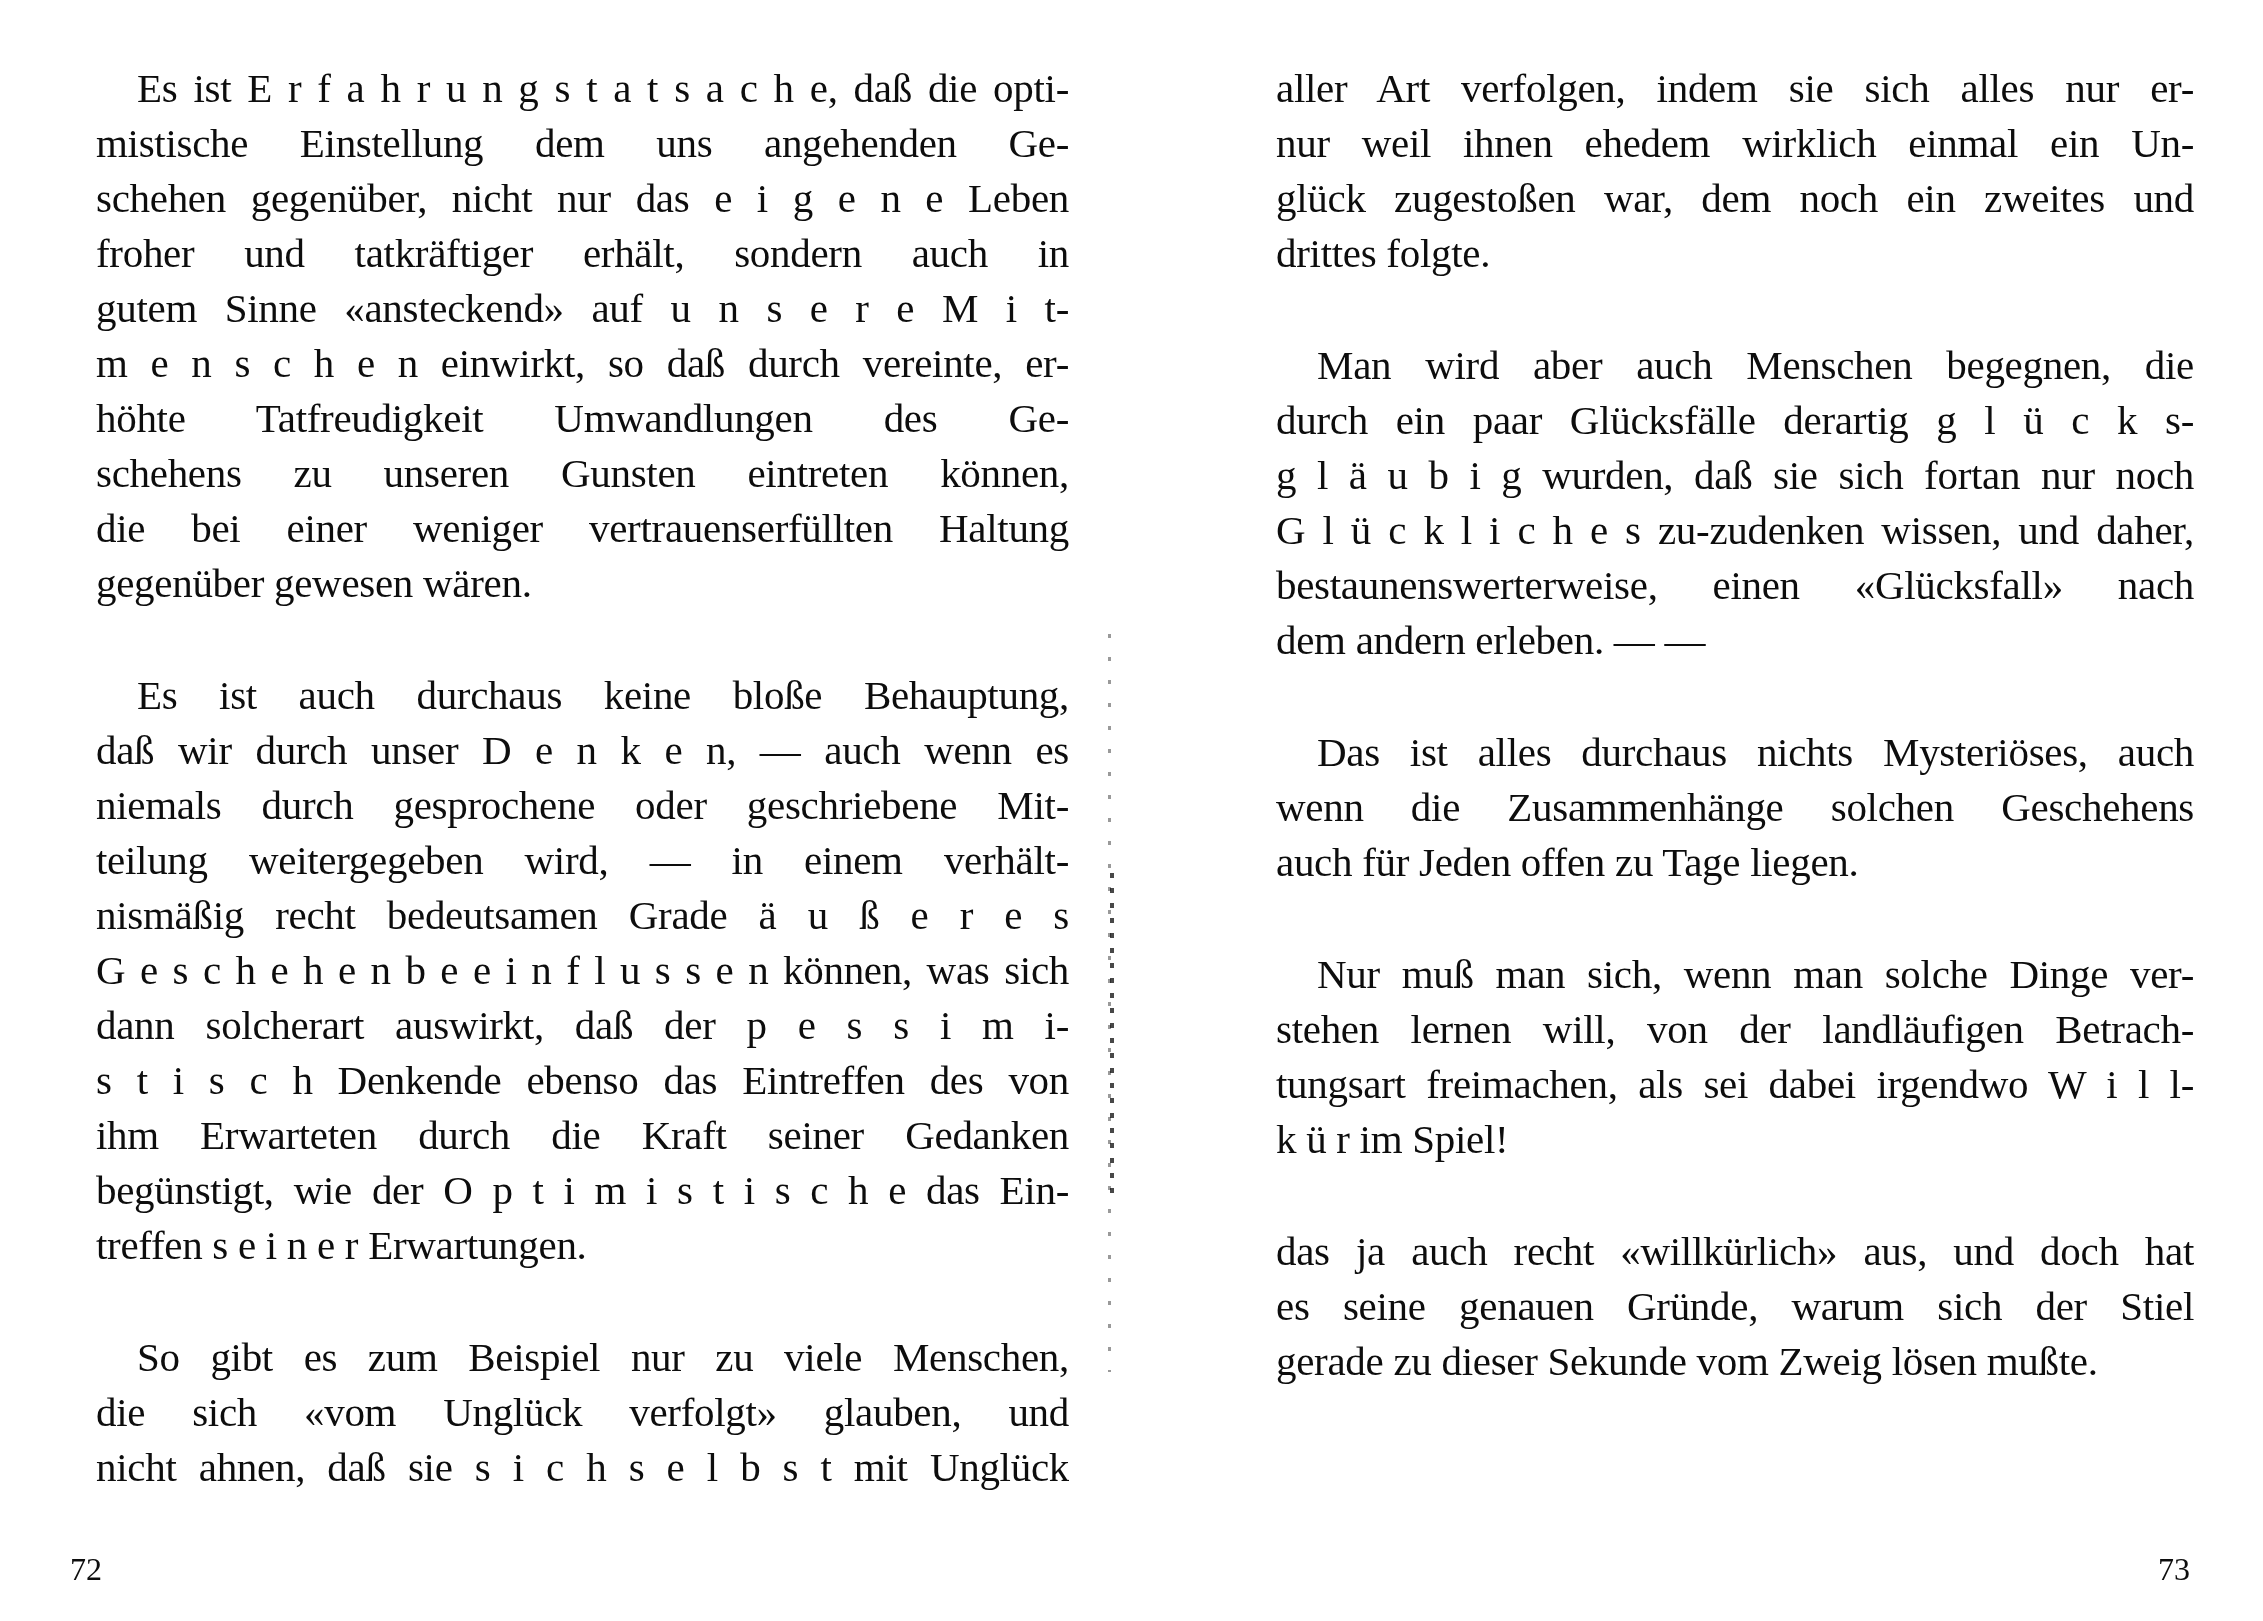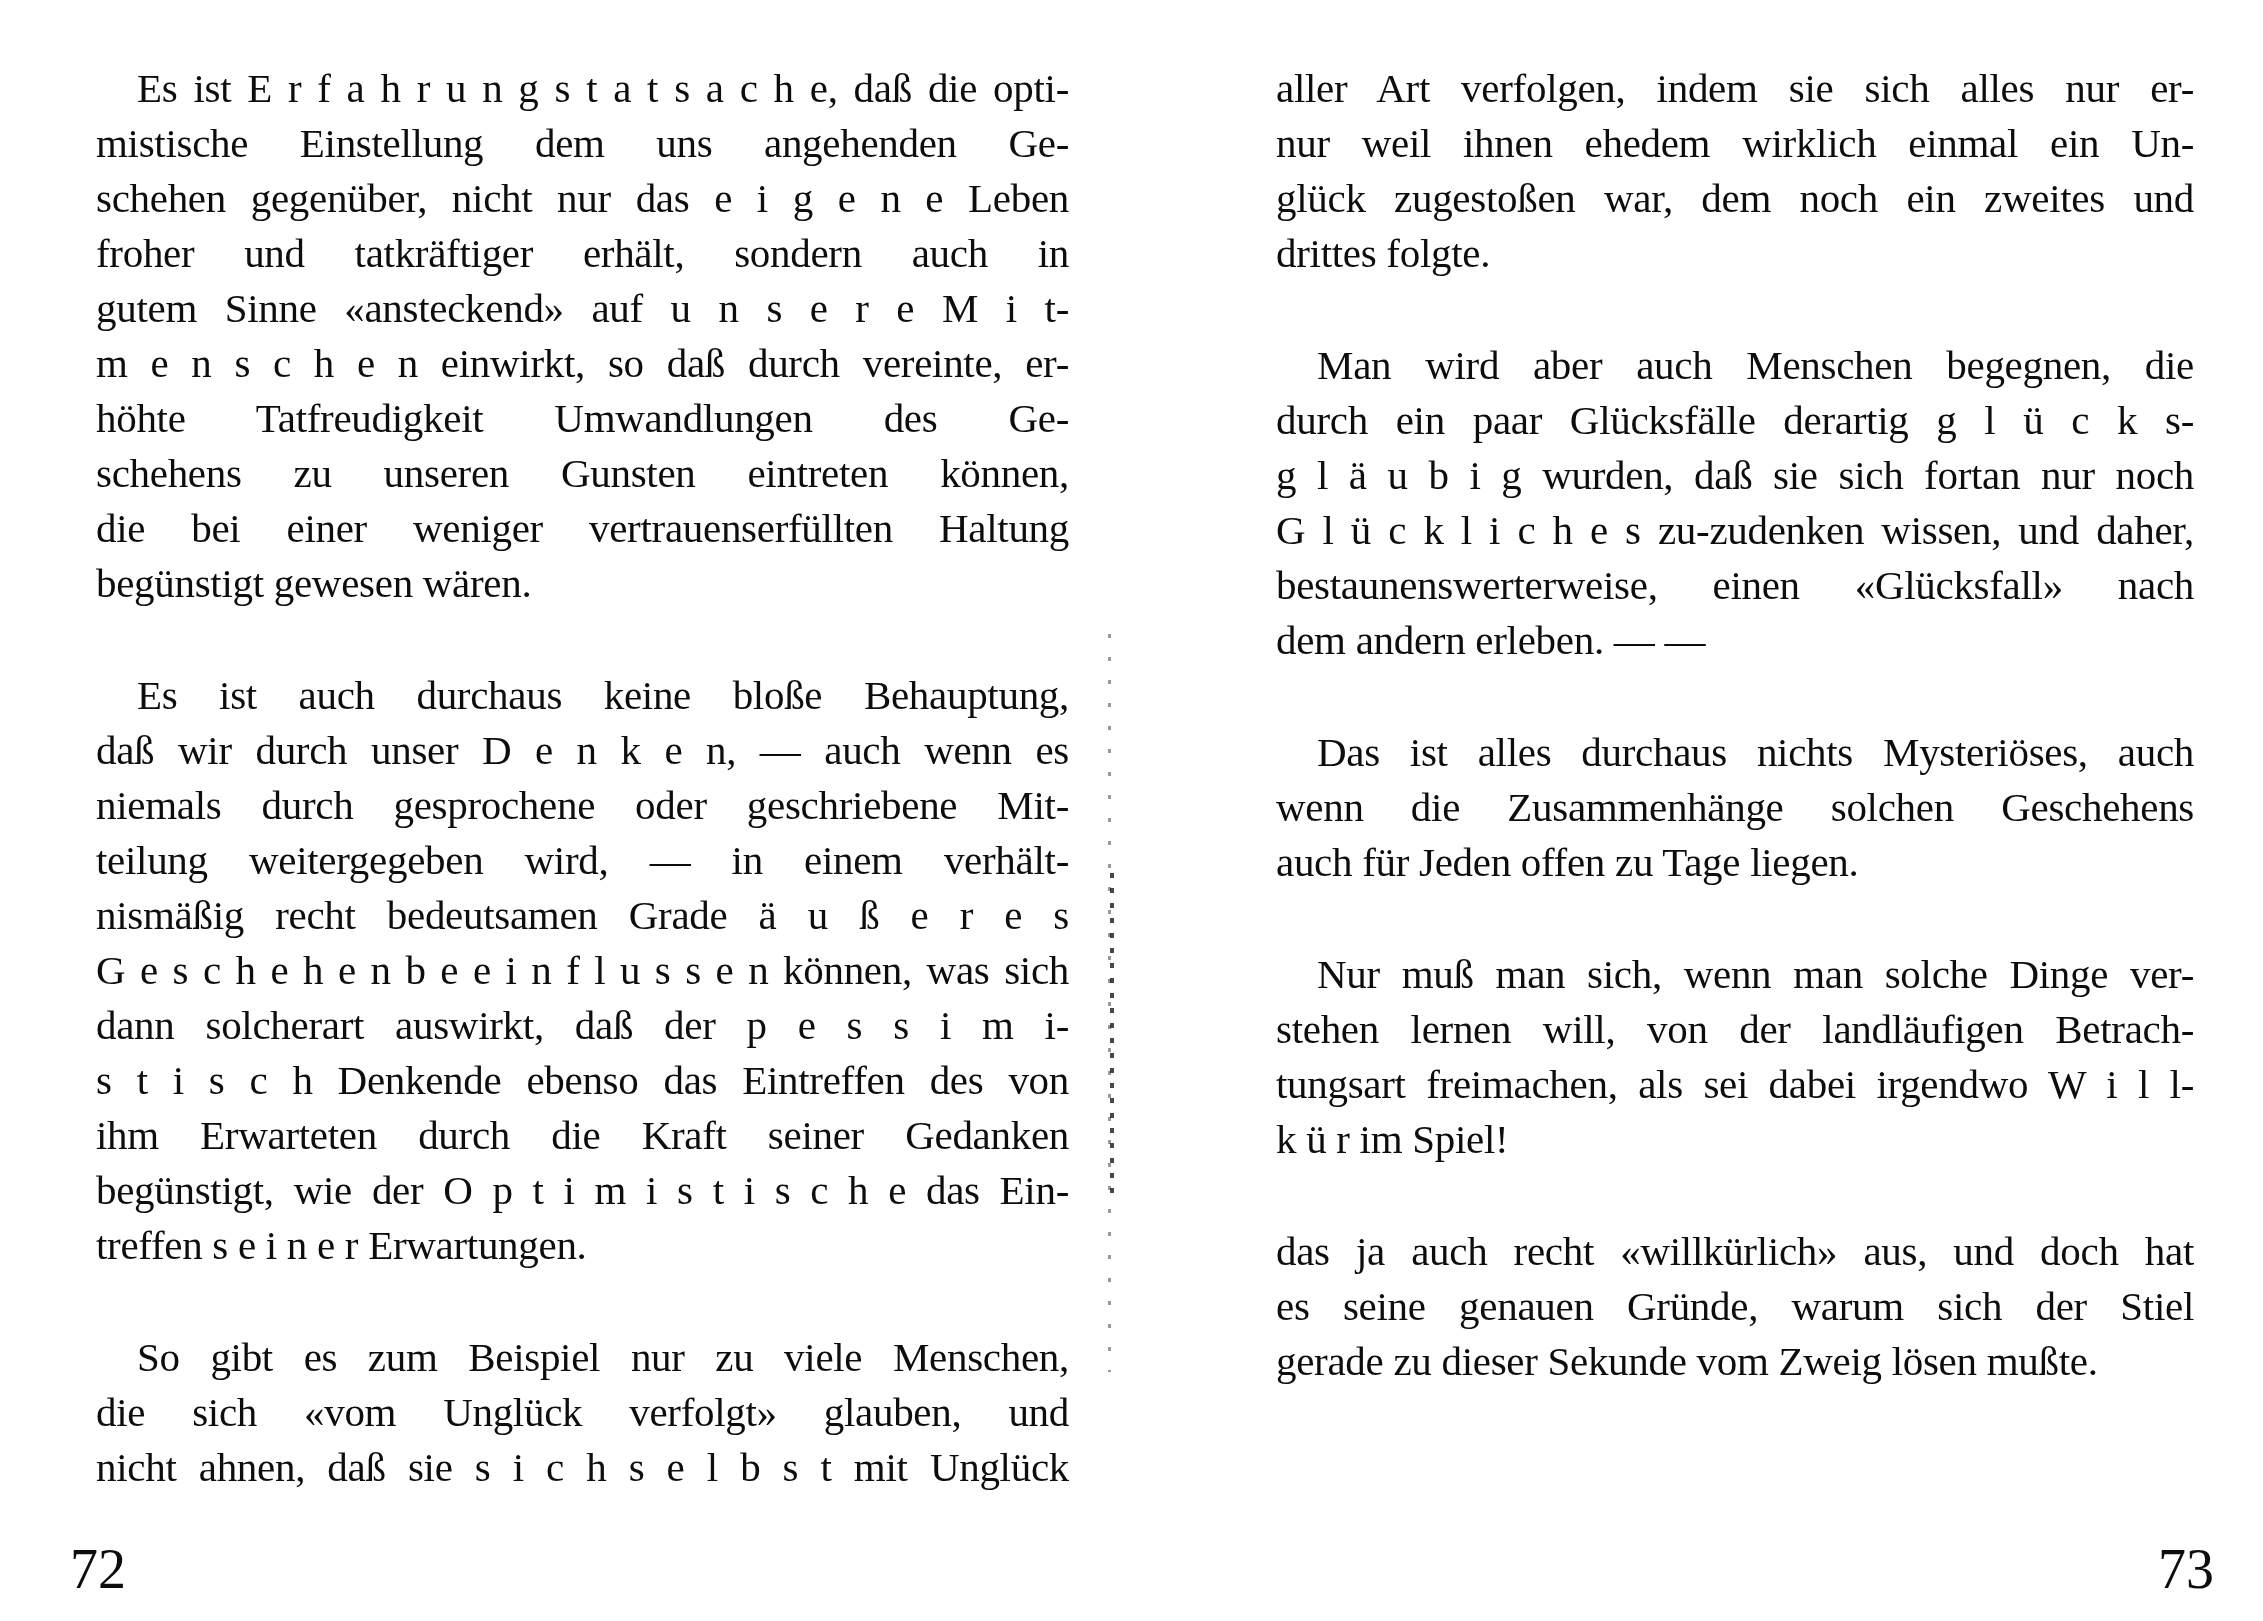--- a/index.html
+++ b/index.html
@@ -38,21 +38,21 @@
     letter-spacing: -0.3px;
     text-align: justify;
     text-align-last: justify;
     white-space: normal;
   }
   .line.last { text-align-last: auto; }
   .line.indent { text-indent: 41px; }
   .page-number {
     position: absolute;
     top: 1542px;
-    font-size: 56px;
+    font-size: 32px;
     line-height: 55px;
     color: #0d0d0d;
   }
   .page-number.left { left: 70px; }
   .page-number.right { left: 2158px; }
   
   .gutter-artifact {
     position: absolute;
     left: 1108px;
     top: 634px;
@@ -85,21 +85,21 @@
       <div class="paragraph">
         <div class="line indent">Es ist E r f a h r u n g s t a t s a c h e, daß die opti-</div>
         <div class="line">mistische Einstellung dem uns angehenden Ge-</div>
         <div class="line">schehen gegenüber, nicht nur das e i g e n e Leben</div>
         <div class="line">froher und tatkräftiger erhält, sondern auch in</div>
         <div class="line">gutem Sinne «ansteckend» auf u n s e r e M i t-</div>
         <div class="line">m e n s c h e n einwirkt, so daß durch vereinte, er-</div>
         <div class="line">höhte Tatfreudigkeit Umwandlungen des Ge-</div>
         <div class="line">schehens zu unseren Gunsten eintreten können,</div>
         <div class="line">die bei einer weniger vertrauenserfüllten Haltung</div>
-        <div class="line last">begünstigt gewesen wären.</div>
+        <div class="line last">gegenüber gewesen wären.</div>
       </div>
       <div class="paragraph">
         <div class="line indent">Es ist auch durchaus keine bloße Behauptung,</div>
         <div class="line">daß wir durch unser D e n k e n, — auch wenn es</div>
         <div class="line">niemals durch gesprochene oder geschriebene Mit-</div>
         <div class="line">teilung weitergegeben wird, — in einem verhält-</div>
         <div class="line">nismäßig recht bedeutsamen Grade ä u ß e r e s</div>
         <div class="line">G e s c h e h e n b e e i n f l u s s e n können, was sich</div>
         <div class="line">dann solcherart auswirkt, daß der p e s s i m i-</div>
         <div class="line">s t i s c h Denkende ebenso das Eintreffen des von</div>

